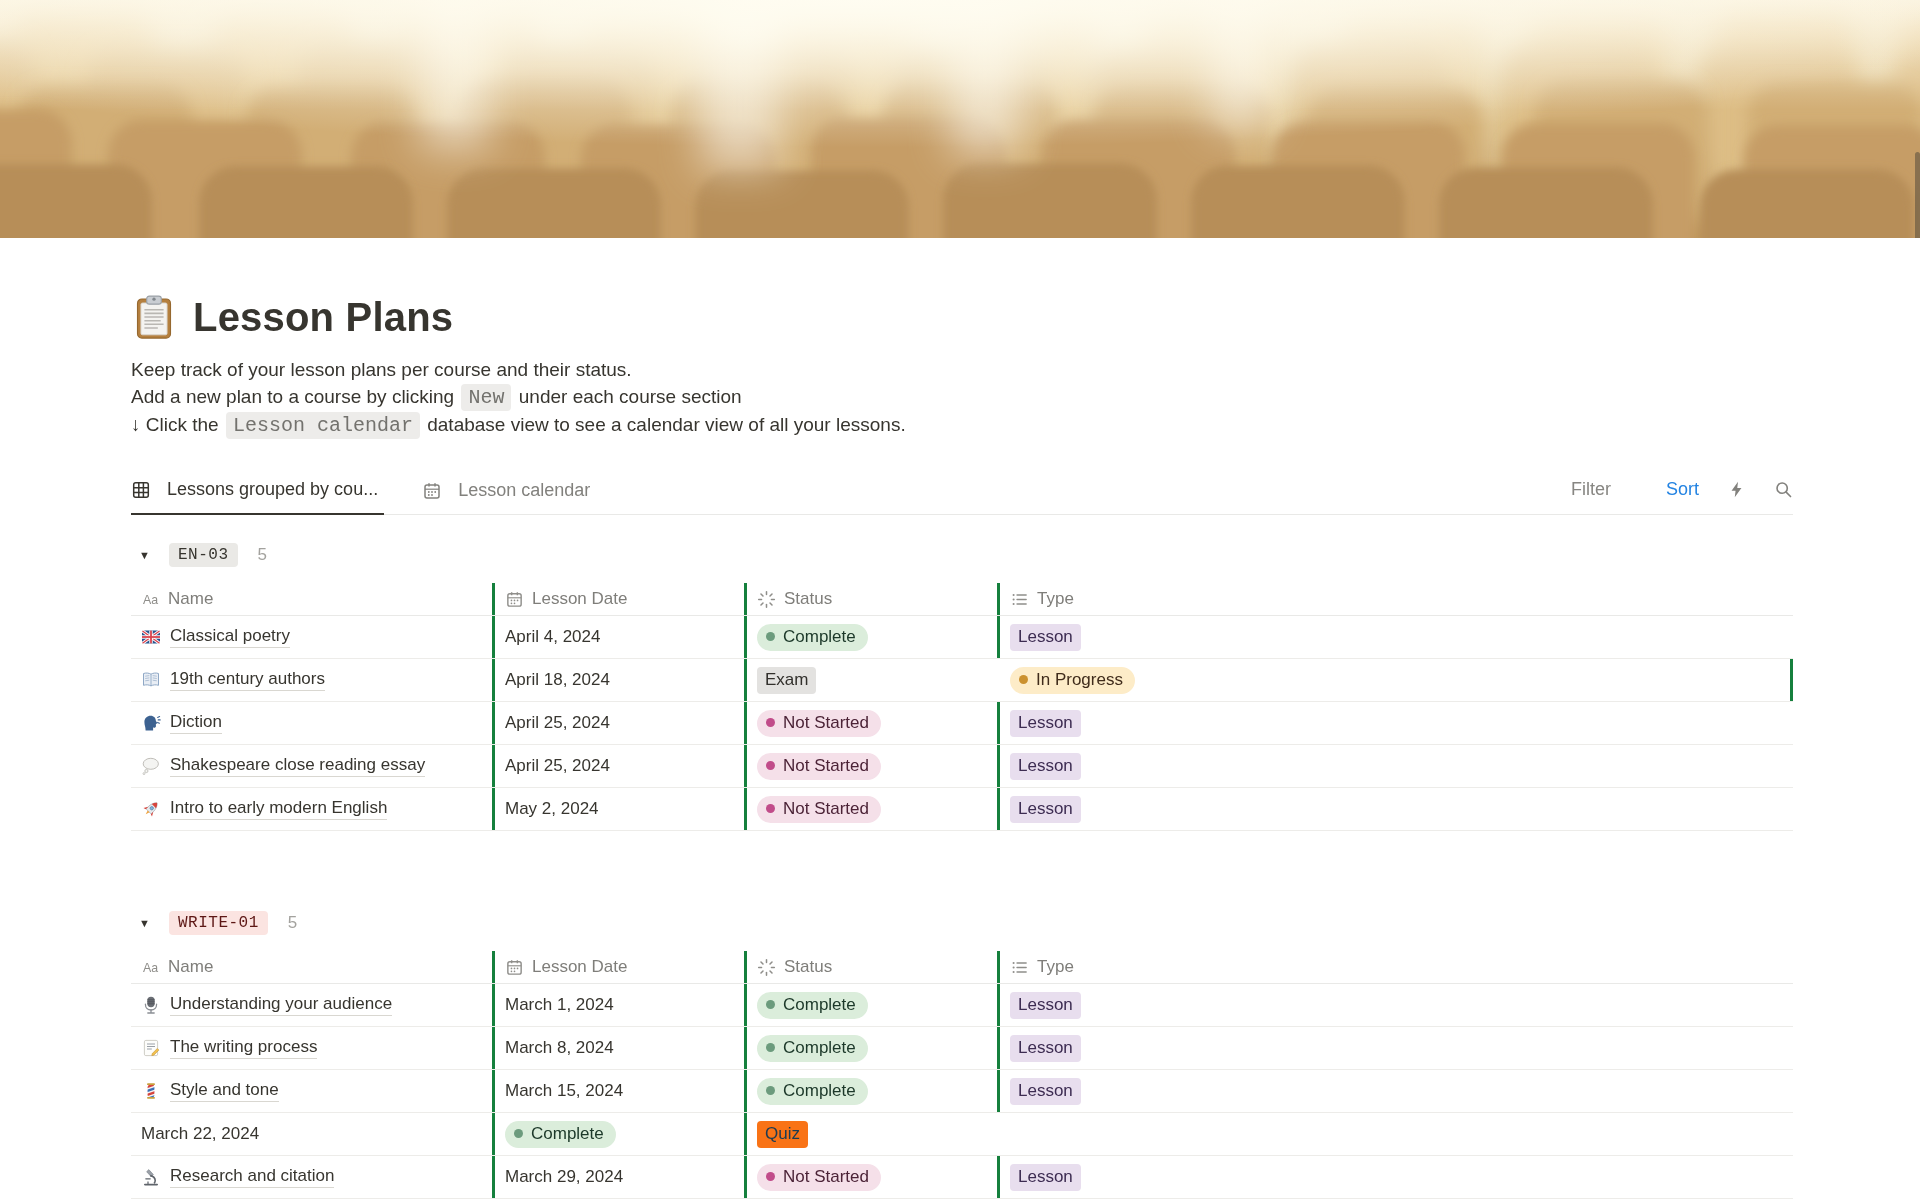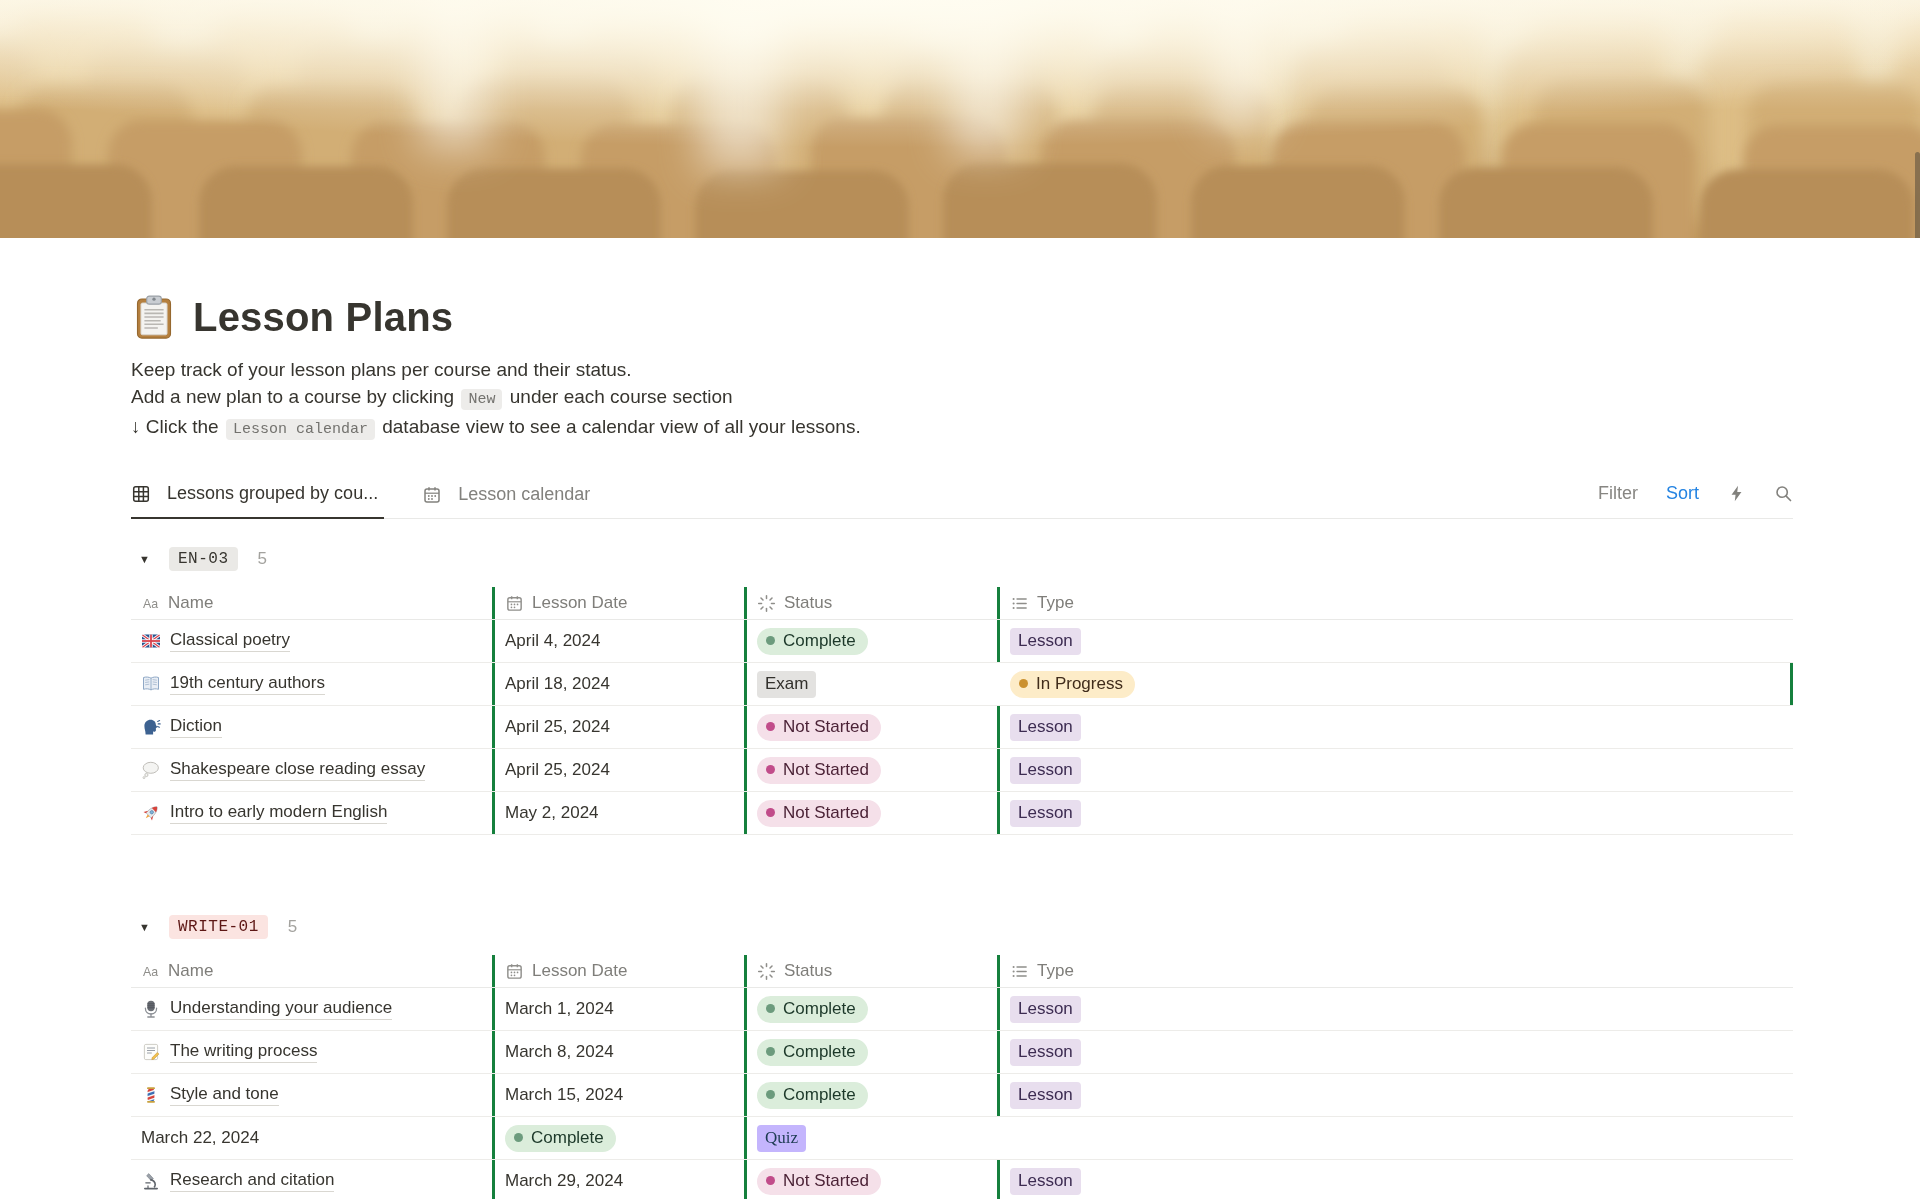--- a/index.html
+++ b/index.html
@@ -9,21 +9,21 @@
   .cover svg{display:block;}
   .scroll-thumb{position:absolute;right:0;top:152px;width:5px;height:168px;background:rgba(60,58,52,.45);border-radius:3px;}
   
   .content{padding:0 127px 0 123px;}
   .inner{margin-left:8px;}
   .title-row{display:flex;align-items:center;gap:16px;margin-top:56px;}
   .page-icon{width:46px;height:46px;}
   h1{font-size:40px;line-height:1.15;font-weight:700;margin:0;letter-spacing:.2px;}
   .desc{margin-top:16px;font-size:19px;line-height:27px;}
   .desc-line{white-space:pre-wrap;}
-  .code-chip{font-family:"Liberation Mono","DejaVu Sans Mono",monospace;font-size:15px;color:#73726E;
+  .code-chip{font-family:"Liberation Mono","DejaVu Sans Mono",monospace;font-size:20px;color:#73726E;
     background:#EDECEA;border-radius:4px;padding:2px 7px;margin:0 2px;}
   
   .tabbar{display:flex;align-items:flex-end;margin-top:30px;border-bottom:1px solid #E9E9E7;}
   .tab{display:flex;align-items:center;gap:16px;font-size:18px;padding:10px 6px 13px 0;margin-right:38px;cursor:default;}
   .tab .ic{width:20px;height:20px;}
   .tab.active{color:#37352F;font-weight:500;border-bottom:2.5px solid #37352F;margin-bottom:-1px;}
   .tab.inactive{color:#82817D;}
   .toolbar{margin-left:auto;display:flex;align-items:center;gap:28px;padding-bottom:14px;font-size:18px;}
   .tb-filter{color:#878682;}
   .tb-sort{font-weight:400;}
@@ -215,21 +215,21 @@
                   <circle cx="6.8" cy="14" r="0.9"></circle>
                   <circle cx="10" cy="14" r="0.9"></circle>
                 </g>
               </svg>
             </span>
             <span>Lesson calendar</span>
           </div>
         </div>
       <div class="toolbar">
         <span class="tb-filter">Filter</span>
-        <span class="tb-sort" id="sort-btn" style="color: rgb(35, 131, 226);">Sort</span>
+        <span class="tb-sort" id="sort-btn" style="color: rgb(35, 131, 226); margin-left: 27px;">Sort</span>
         <span class="ic">
             <svg viewBox="0 0 20 20" fill="currentColor">
               <path d="M11.6 1.8 L4.8 11.4 H9 L8.2 18.2 L15.2 8.4 H10.8 Z"></path>
             </svg>
           </span>
         <span class="ic">
             <svg viewBox="0 0 20 20" fill="none" stroke="currentColor" stroke-width="1.7" stroke-linecap="round">
               <circle cx="8.6" cy="8.6" r="5.4"></circle>
               <line x1="12.8" y1="12.8" x2="17.4" y2="17.4"></line>
             </svg>
@@ -553,21 +553,21 @@
               </div>
             </div>
             <div class="trow">
               <div class="cell c1">
                 <span>March 22, 2024</span>
               </div>
               <div class="cell c2">
                 <span class="pill" style="background: rgb(219, 237, 219); color: rgb(28, 56, 41);"><span class="dot" style="background: rgb(108, 155, 125);"></span>Complete</span>
               </div>
               <div class="cell c3">
-                <span class="tchip" style="background: #c4b5fd; color: rgb(29, 59, 82); font-family: Liberation Serif, serif;">Quiz</span>
+                <span class="tchip" style="background: #f97316; color: rgb(29, 59, 82);">Quiz</span>
               </div>
             </div>
             <div class="trow">
               <div class="cell c0 namecell">
                 <span class="emoji-ic">
                   <svg viewBox="0 0 20 20">
                     <path d="M7.8 2.6 L12.4 7.6 L10.2 9.7 L5.6 4.7 Z" fill="#9AA0A8" stroke="#6F757C" stroke-width="0.5"></path>
                     <path d="M9.2 8.6 C12.4 9.2 14.2 11.2 14.2 13.6 C14.2 14.7 13.8 15.7 13.1 16.4" fill="none" stroke="#5F646B" stroke-width="1.6"></path>
                     <path d="M4.8 11.8 L9.2 11.8" stroke="#5F646B" stroke-width="1.2" stroke-linecap="round"></path>
                     <path d="M3.8 17.6 H16.2" stroke="#5F646B" stroke-width="1.6" stroke-linecap="round"></path>

